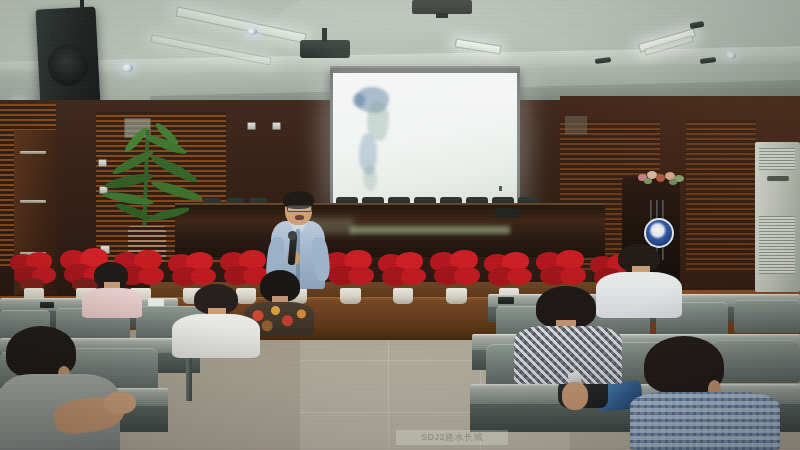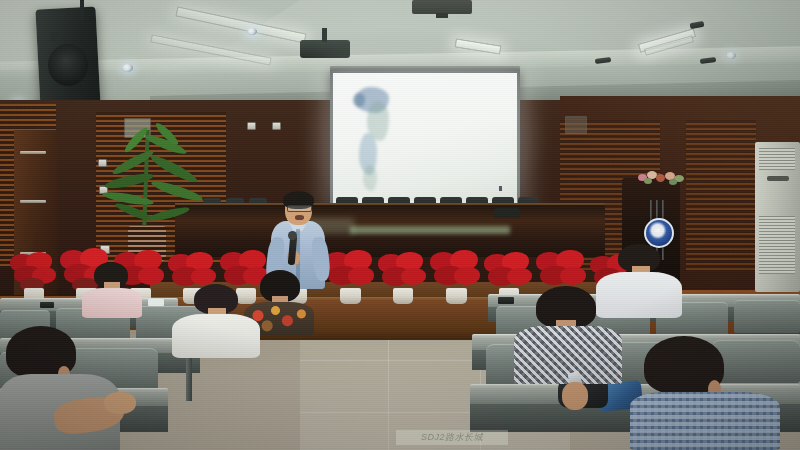--- a/index.html
+++ b/index.html
@@ -126,21 +126,21 @@
     mix-blend-mode:multiply;}
   #grade2{left:0;top:0;width:800px;height:450px;pointer-events:none;
     background:linear-gradient(180deg,rgba(160,190,170,.07),rgba(40,30,20,.05));}
   #noise{left:0;top:0;width:800px;height:450px;pointer-events:none;opacity:.05;
     background-image:repeating-linear-gradient(0deg,rgba(255,255,255,.5) 0 1px,rgba(0,0,0,.5) 1px 2px);}
 
   
   #watermark{left:396px;top:430px;width:112px;height:15px;
     display:flex;align-items:center;justify-content:center;
     background:rgba(235,240,225,.28);}
-  #watermark span{font-size:9px;color:rgba(90,100,80,.55);letter-spacing:.5px;white-space:nowrap;font-style:italic;}
+  #watermark span{font-size:9px;color:rgba(90,100,80,.55);letter-spacing:.5px;white-space:nowrap;}
 </style>
 </head>
 <body>
 
 <div id="scene">
 
   <div class="abs" id="ceiling"></div>
   <div class="abs" id="ceiling-bevel-l"></div>
   <div class="abs" id="ceiling-soffit"></div>
   <div class="abs" id="ceiling-back-band"></div>

